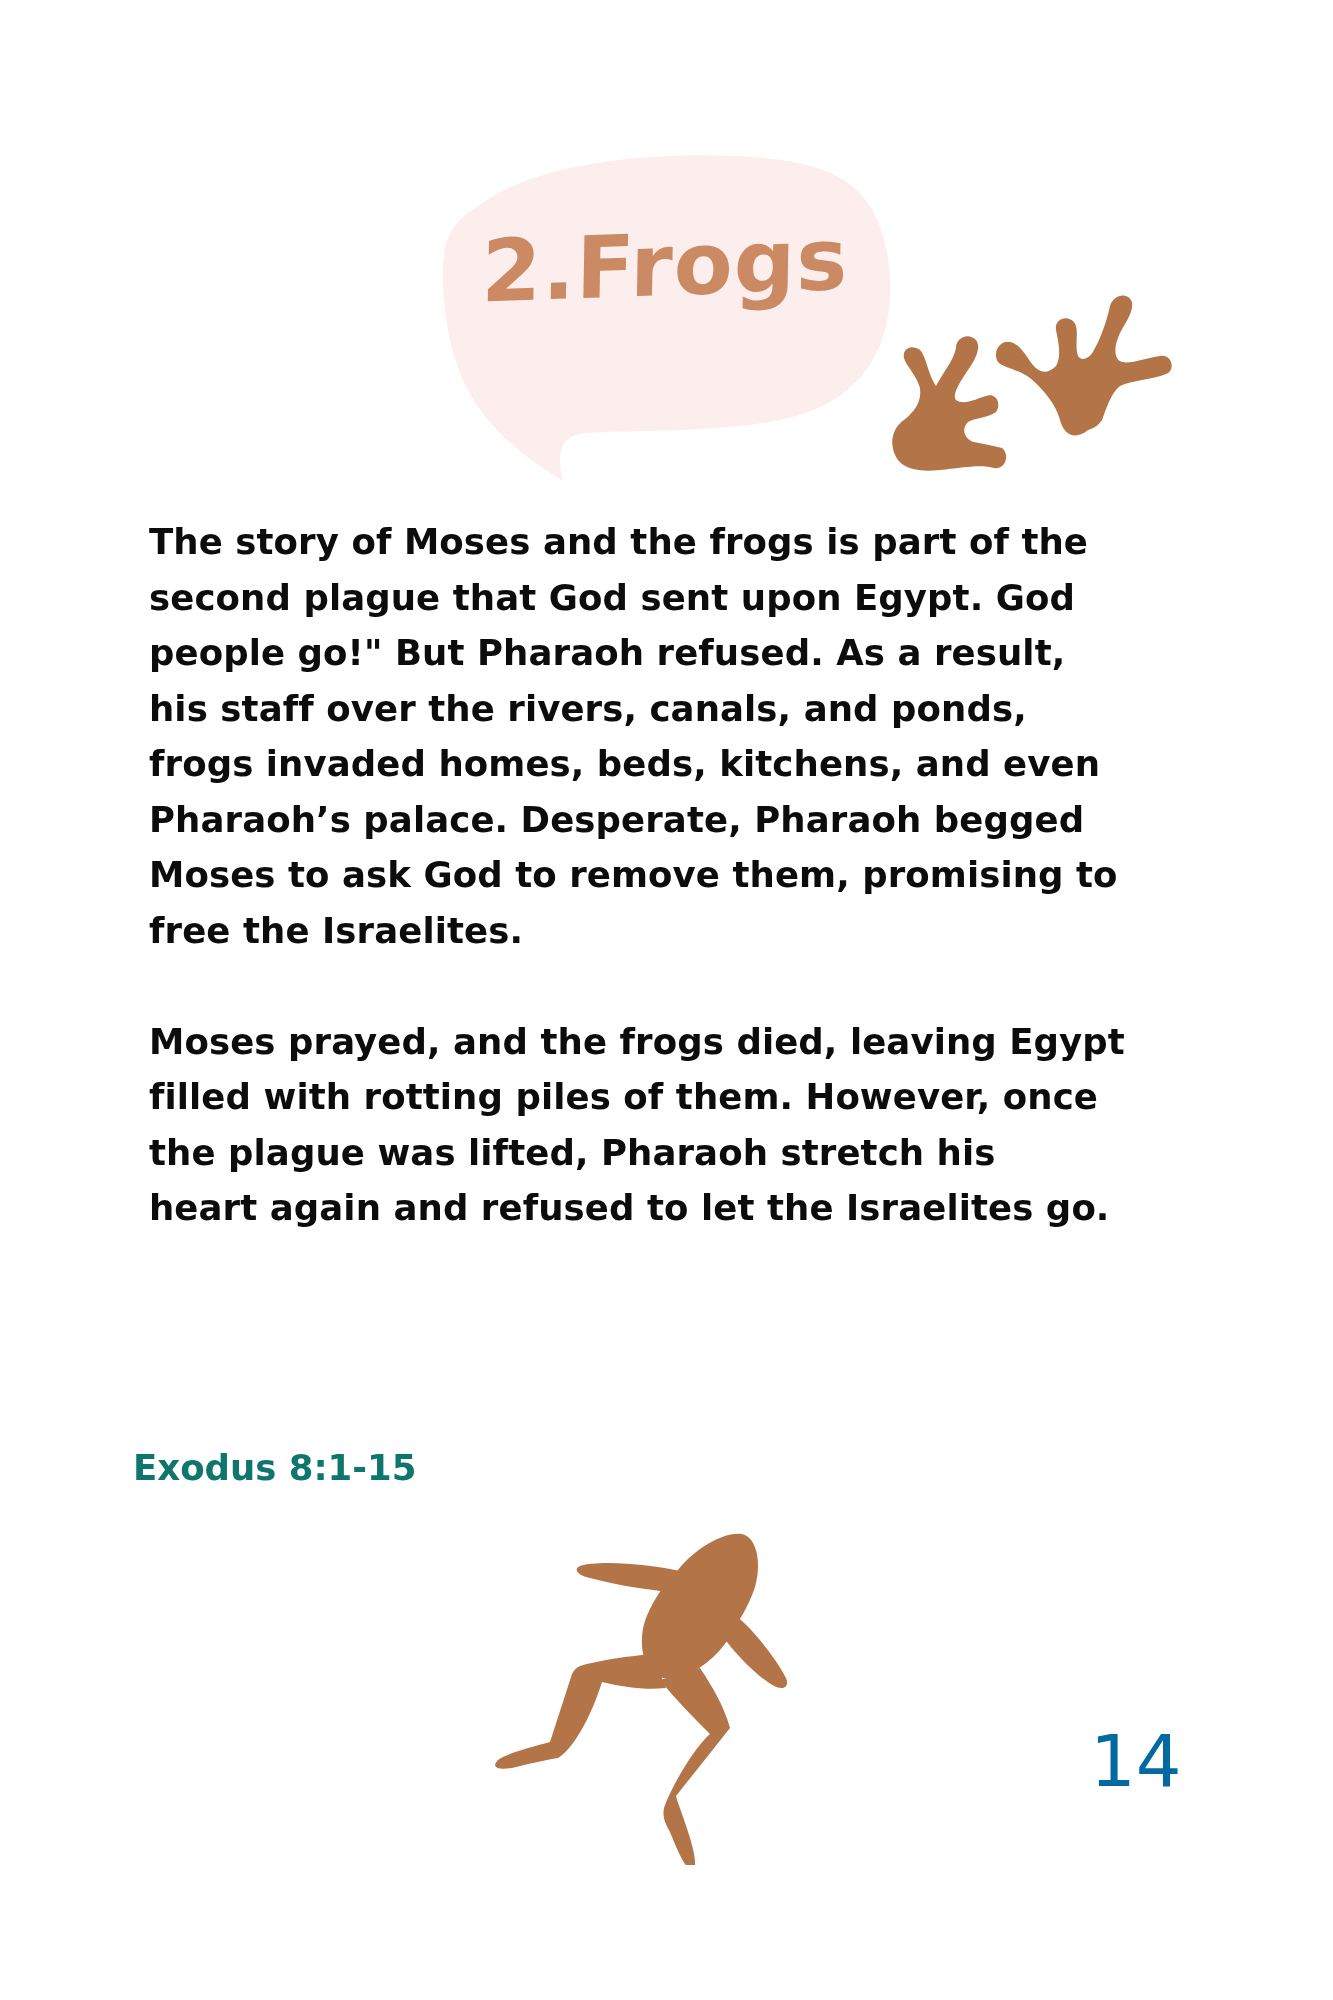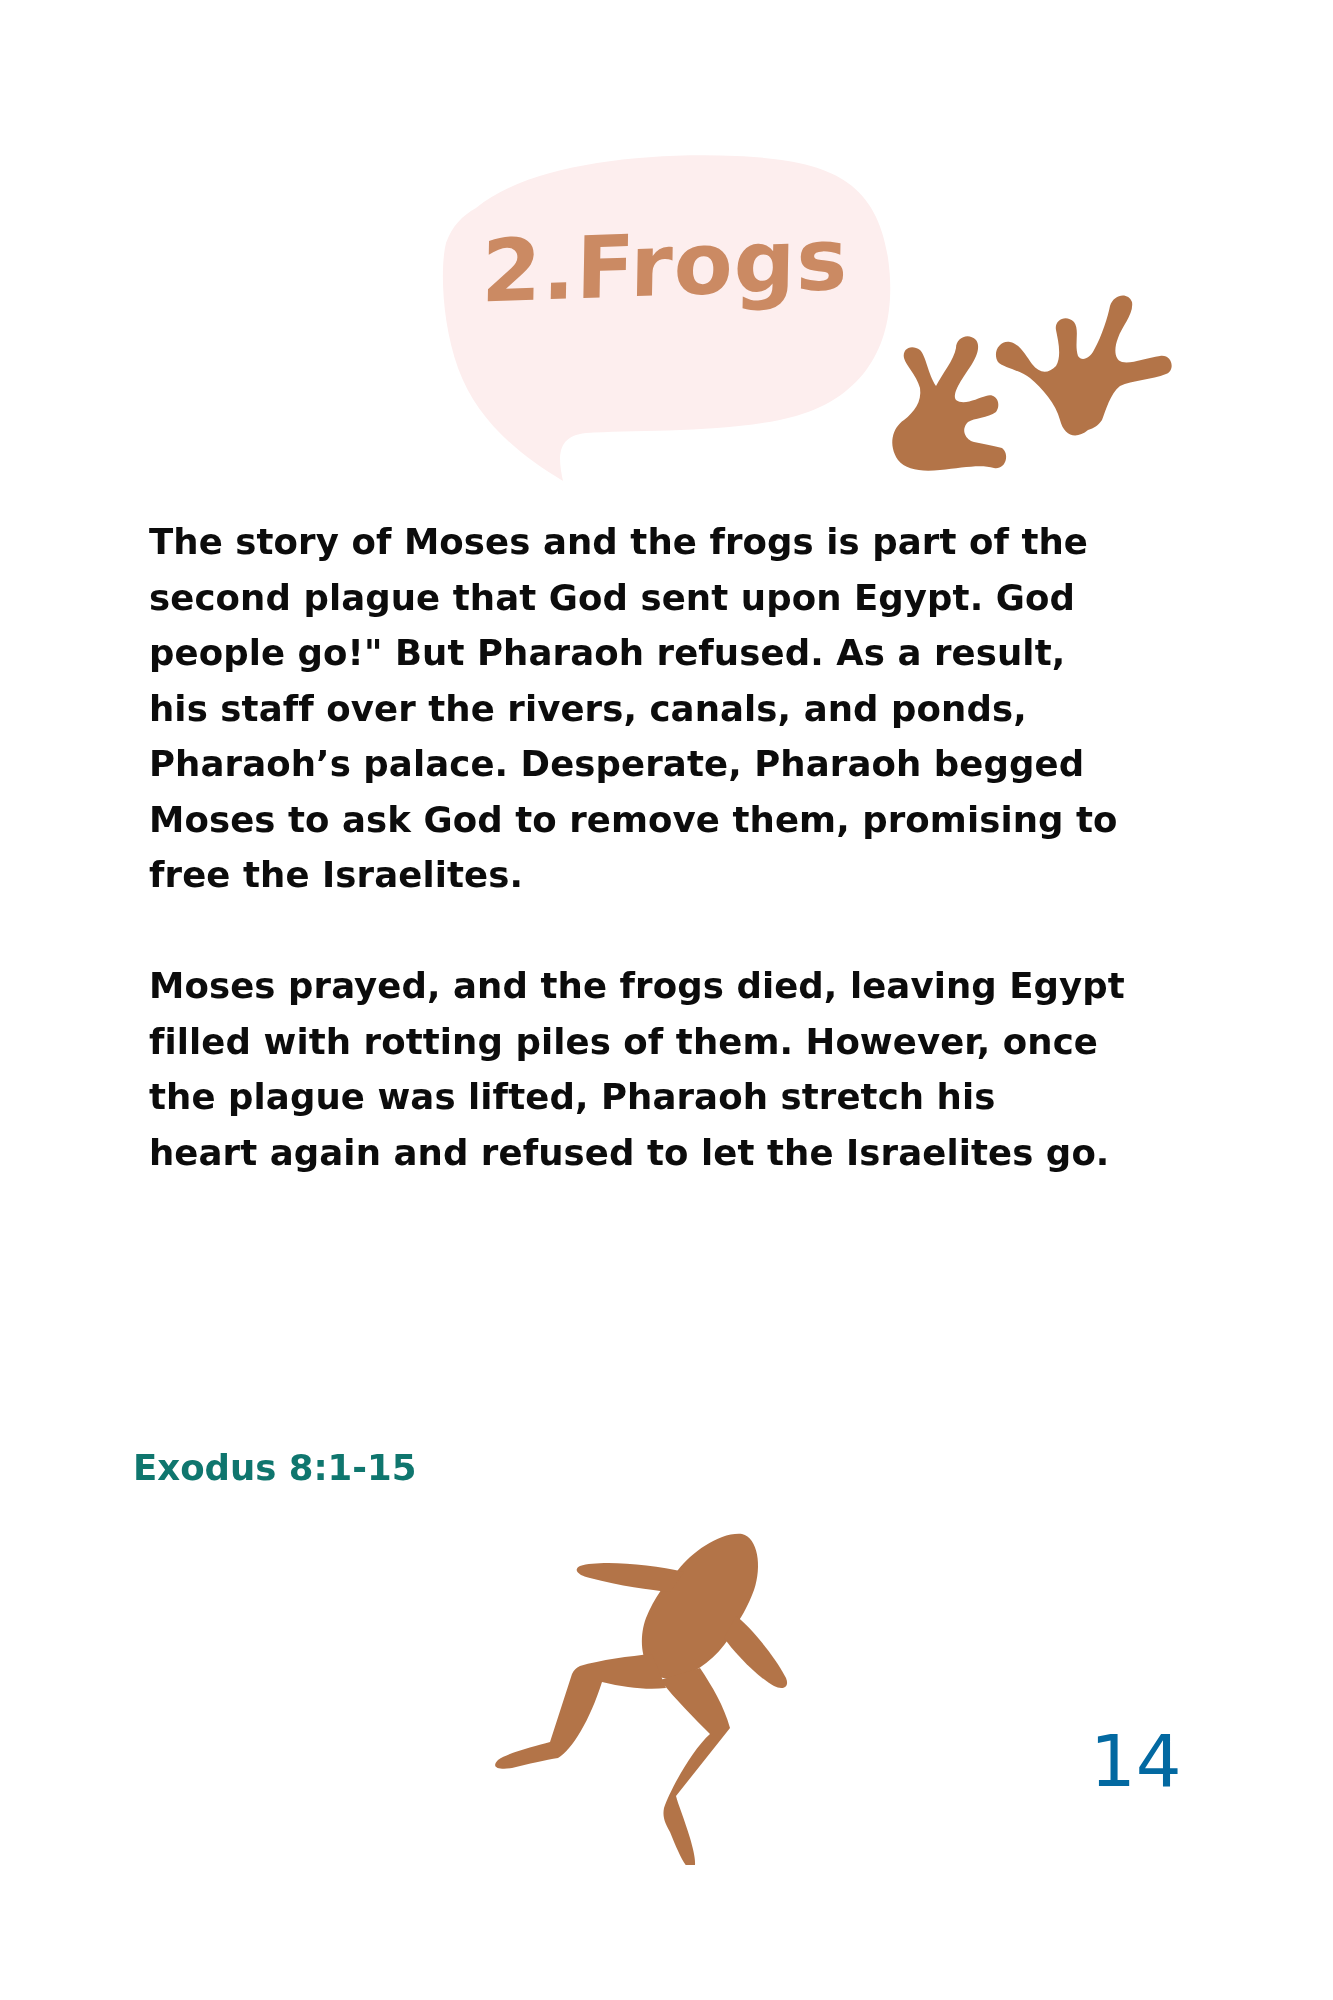--- a/index.html
+++ b/index.html
@@ -162,20 +162,21 @@
       </g>
     </svg>
   </div>
 
   <div class="body-text">
     <p class="para">
       <span class="line">The story of Moses and the frogs is part of the</span>
       <span class="line">second plague that God sent upon Egypt. God</span>
       <span class="line">people go!" But Pharaoh refused. As a result,</span>
       <span class="line">his staff over the rivers, canals, and ponds,</span>
+      <span class="line">frogs invaded homes, beds, kitchens, and even</span>
       <span class="line">Pharaoh’s palace. Desperate, Pharaoh begged</span>
       <span class="line">Moses to ask God to remove them, promising to</span>
       <span class="line">free the Israelites.</span>
     </p>
     <p class="para">
       <span class="line">Moses prayed, and the frogs died, leaving Egypt</span>
       <span class="line">filled with rotting piles of them. However, once</span>
       <span class="line">the plague was lifted, Pharaoh stretch his</span>
       <span class="line">heart again and refused to let the Israelites go.</span>
     </p>

